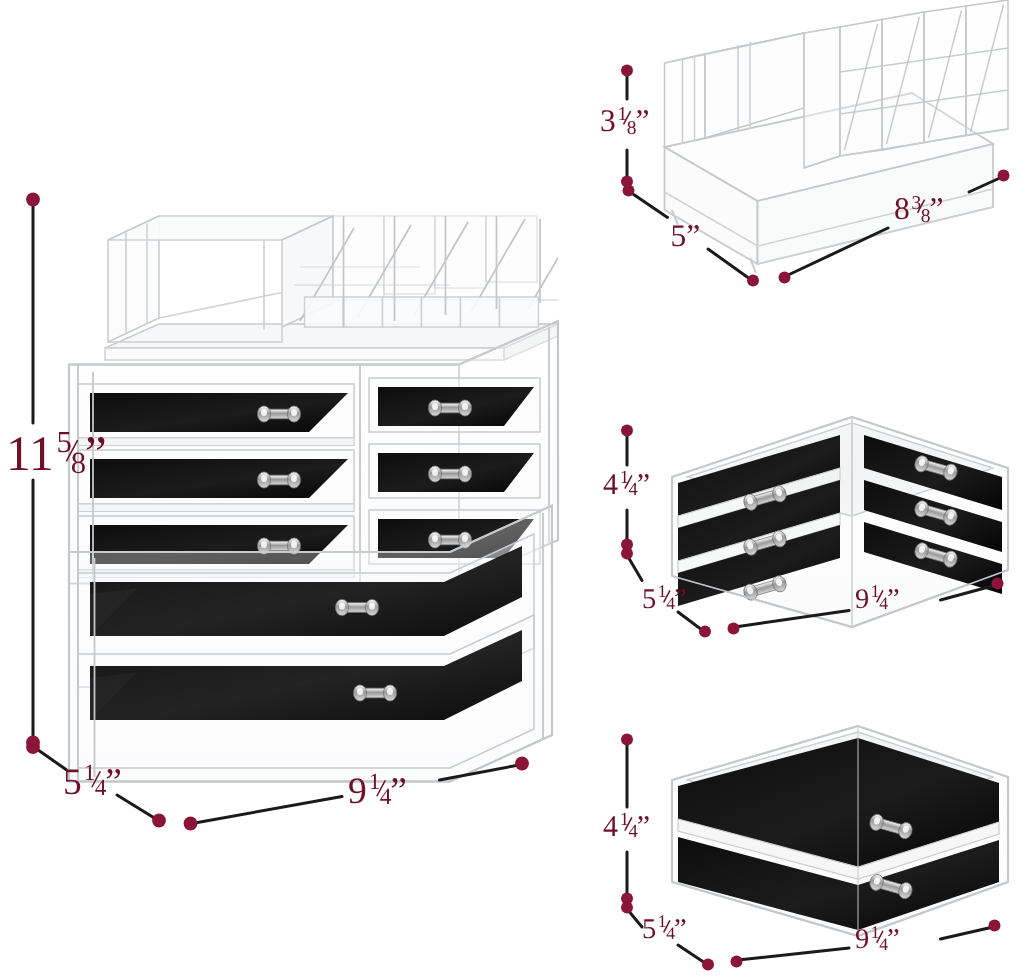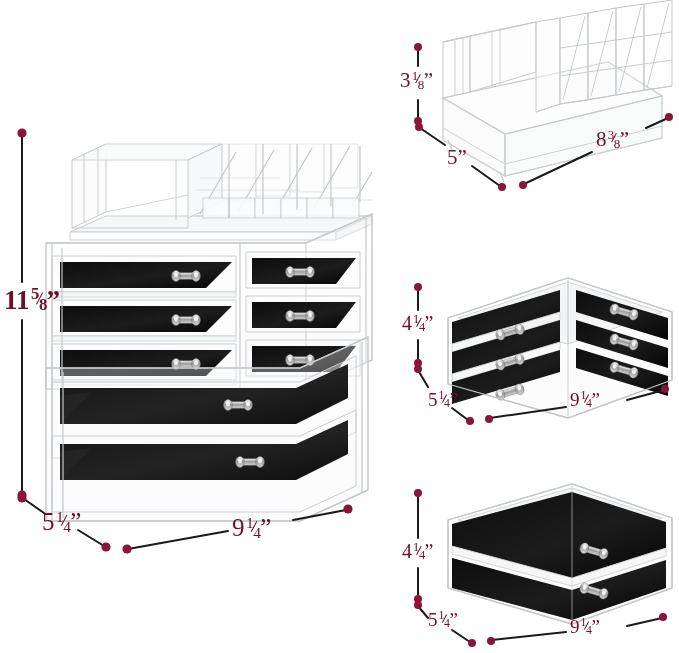--- a/index.html
+++ b/index.html
@@ -39,21 +39,21 @@
     left:.16em;top:.34em;
     width:.78em;height:0;
     border-top:1px solid #6d1028;
     transform:rotate(-62deg);
     transform-origin:center;
   }
   .frac .d{position:absolute;left:.52em;top:.30em;}
   .inchmark{letter-spacing:-.02em;}
 
   
-  #lbl-main-h{font-size:27px;left:4px;top:287px;font-weight:bold;}
+  #lbl-main-h{font-size:33px;left:4px;top:287px;}
   #lbl-main-d{font-size:25px;left:42px;top:509px;}
   #lbl-main-w{font-size:25px;left:232px;top:515px;}
 
   #lbl-top-h{font-size:21px;left:400px;top:70px;}
   #lbl-top-d{font-size:21px;left:447px;top:147px;}
   #lbl-top-w{font-size:21px;left:596px;top:129px;}
 
   #lbl-mid-h{font-size:20px;left:402px;top:313px;}
   #lbl-mid-d{font-size:19px;left:428px;top:390px;}
   #lbl-mid-w{font-size:19px;left:570px;top:390px;}

